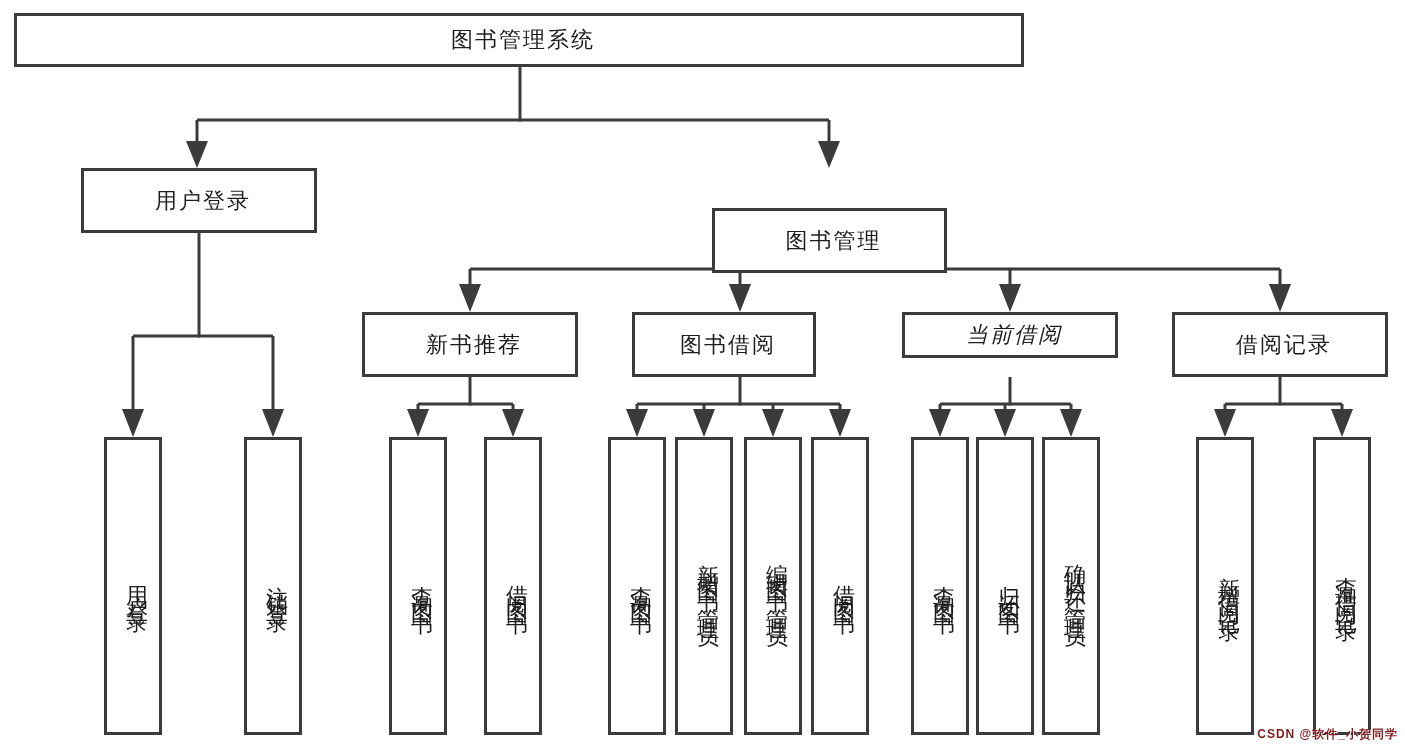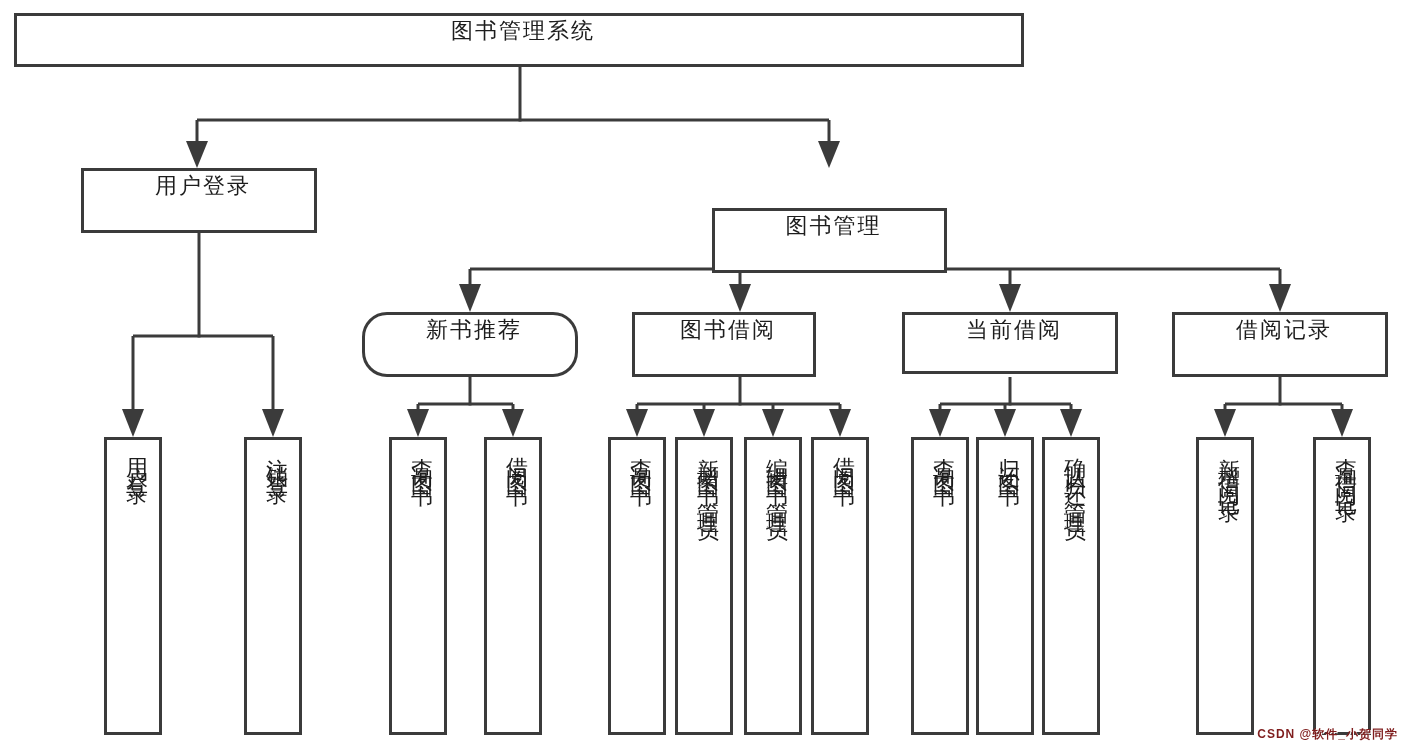--- a/index.html
+++ b/index.html
@@ -20,21 +20,21 @@
     left: 0;
     top: 0;
     z-index: 1;
   }
   .node {
     position: absolute;
     box-sizing: border-box;
     background: #ffffff;
     border: 3px solid #3b3b3b;
     display: flex;
-    align-items: flex-start;
+    align-items: center;
     justify-content: center;
     color: #1d1d1d;
     font-size: 22px;
     z-index: 2;
     padding-left: 8px;
   }
   .hbox .label {
     letter-spacing: 2px;
     white-space: nowrap;
   }
@@ -133,27 +133,27 @@
     <span class="label">图书管理系统</span>
   </div>
 
   <div class="node hbox" style="left:81px; top:168px; width:236px; height:65px;">
     <span class="label">用户登录</span>
   </div>
   <div class="node hbox" style="left:712px; top:168px; width:235px; height:65px;margin-top:40px;">
     <span class="label">图书管理</span>
   </div>
 
-  <div class="node hbox" style="left:362px; top:312px; width:216px; height:65px;border-radius:25px;">
+  <div class="node hbox" style="left:362px; top:312px; width:216px; height:65px;">
     <span class="label">新书推荐</span>
   </div>
   <div class="node hbox" style="left:632px; top:312px; width:184px; height:65px;">
     <span class="label">图书借阅</span>
   </div>
-  <div class="node hbox" style="left:902px; top:312px; width:216px; height:62px;">
+  <div class="node hbox" style="left:902px; top:312px; width:216px; height:46px;font-style:italic;">
     <span class="label">当前借阅</span>
   </div>
   <div class="node hbox" style="left:1172px; top:312px; width:216px; height:65px;">
     <span class="label">借阅记录</span>
   </div>
 
   <div class="node vbox" style="left:104px; top:437px; width:58px; height:298px;">
     <span class="label">用户登录</span>
   </div>
   <div class="node vbox" style="left:244px; top:437px; width:58px; height:298px;">

